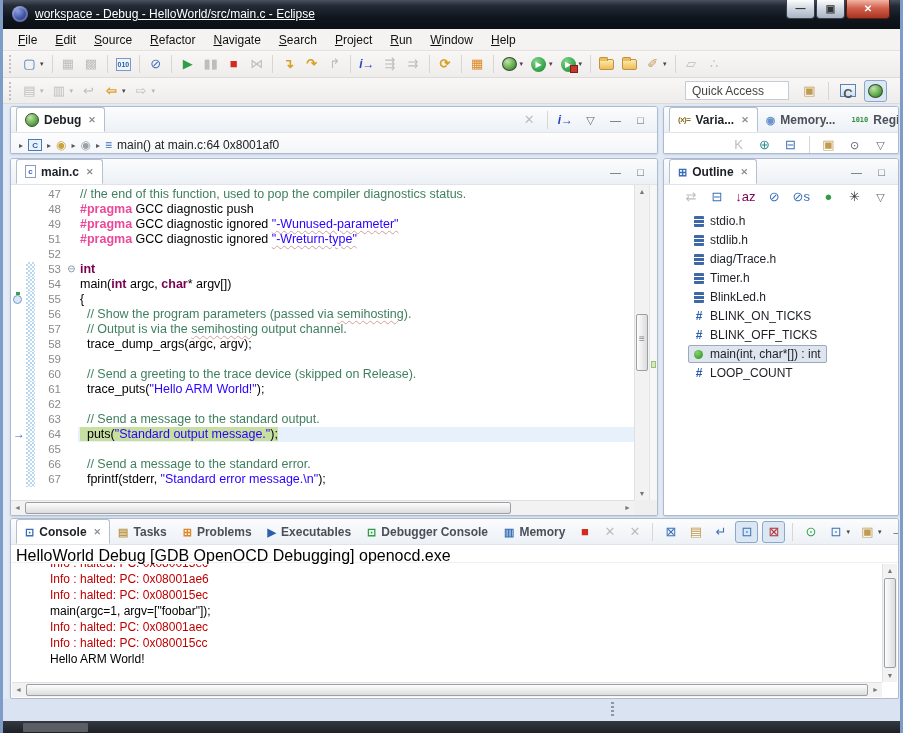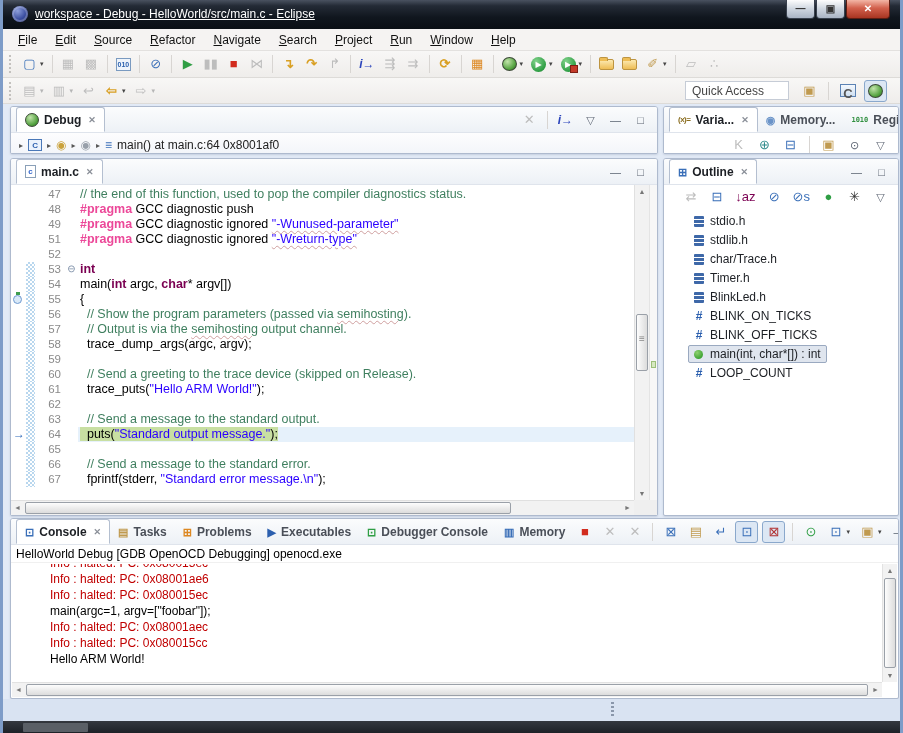--- a/index.html
+++ b/index.html
@@ -121,21 +121,21 @@
   .corner{position:absolute;right:0;bottom:0;width:23px;height:15px;background:#efefef;}
   
   .otools{height:24px;display:flex;justify-content:flex-end;align-items:center;gap:3px;padding-right:6px;background:#fff;}
   .oitem{display:flex;align-items:center;gap:6px;width:fit-content;margin:0 0 1px 24px;padding:1px 5px;border:1px solid transparent;
     font-size:12px;color:#1c1f24;height:18px;}
   .oitem.sel{background:#dfe5ee;border:1px solid #9aa9c0;border-radius:2px;}
   .oi-inc{width:10px;height:11px;background:linear-gradient(#3e68a8 0 3px,#fff 3px 4px,#3e68a8 4px 7px,#fff 7px 8px,#3e68a8 8px 11px);border-radius:1px;}
   .oi-def{color:#2b5fae;font-weight:bold;font-size:12px;width:10px;text-align:center;}
   .oi-fn{width:9px;height:9px;border-radius:50%;background:radial-gradient(circle at 35% 30%,#8fd06f,#3fa535 70%);margin:0 1px 0 0;}
   
-  .cdesc{height:18px;font-size:12px;color:#000;padding:2px 1px 0 5px;border-bottom:1px solid #f0f0f0;}
+  .cdesc{height:18px;font-size:16px;color:#000;padding:2px 1px 0 5px;border-bottom:1px solid #f0f0f0;}
   .cwrap{position:absolute;left:0;right:16px;top:45px;bottom:16px;overflow:hidden;background:#fff;padding-left:34px;}
   .cline{font-family:"DejaVu Sans Mono",monospace;font-size:12px;line-height:16px;white-space:pre;color:#000;padding-left:5px;}
   .cline.red{color:#c00000;}
   .cline.clip{height:7px;overflow:hidden;}
   .cline.clip span{position:relative;top:-9px;display:inline-block;}
   .cvsb{position:absolute;right:1px;top:45px;bottom:16px;width:15px;background:#f2f2f2;border-left:1px solid #e2e2e2;}
   .cvthumb{position:absolute;left:1px;right:1px;top:14px;bottom:14px;border:1px solid #9aa0a8;border-radius:2px;background:linear-gradient(90deg,#fdfdfd,#dcdcdc);}
   .chsb{position:absolute;left:1px;right:16px;bottom:1px;height:15px;background:#f2f2f2;border-top:1px solid #e2e2e2;}
   .chthumb{position:absolute;top:1px;bottom:1px;left:14px;right:14px;border:1px solid #9aa0a8;border-radius:2px;background:linear-gradient(#fdfdfd,#dcdcdc);}
   
@@ -487,21 +487,21 @@
         <div class="oitem">
           <span class="oi-inc"></span>
           <span class="olabel">stdio.h</span>
         </div>
         <div class="oitem">
           <span class="oi-inc"></span>
           <span class="olabel">stdlib.h</span>
         </div>
         <div class="oitem">
           <span class="oi-inc"></span>
-          <span class="olabel">char/Trace.h</span>
+          <span class="olabel">diag/Trace.h</span>
         </div>
         <div class="oitem">
           <span class="oi-inc"></span>
           <span class="olabel">Timer.h</span>
         </div>
         <div class="oitem">
           <span class="oi-inc"></span>
           <span class="olabel">BlinkLed.h</span>
         </div>
         <div class="oitem">

